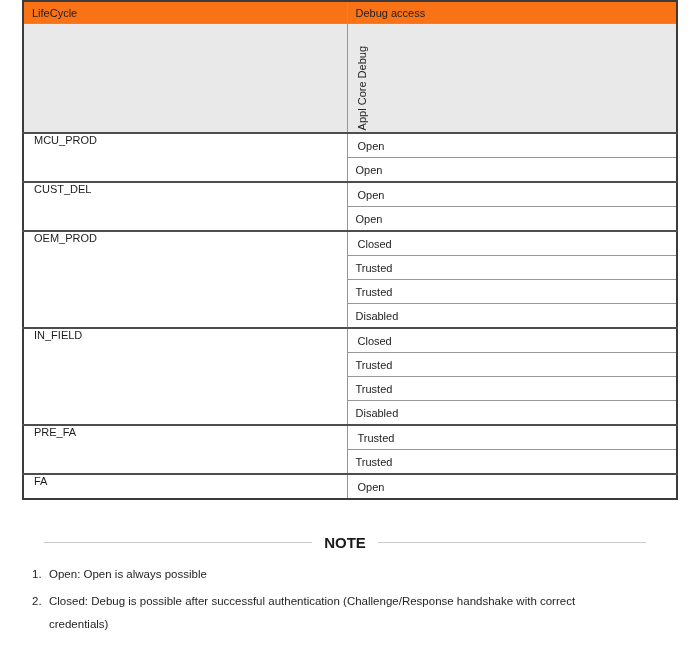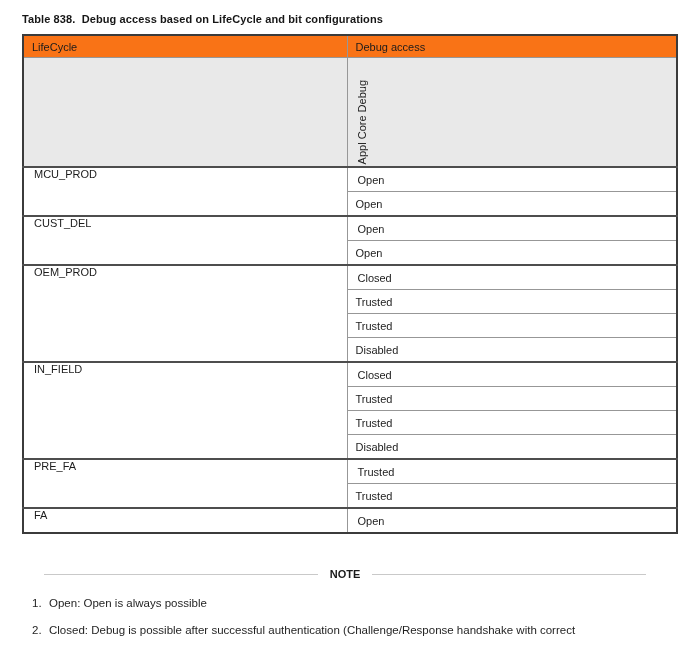--- a/index.html
+++ b/index.html
@@ -65,21 +65,21 @@
     align-items: center;
     margin: 0 20px 12px 20px;
   }
   .note-divider .line {
     flex: 1;
     border-top: 1px solid #c9c9c9;
     height: 0;
   }
   .note-divider .note-label {
     margin: 0 12px;
-    font-size: 11px;
+    font-size: 15px;
     font-weight: bold;
     color: #1a1a1a;
   }
   .note-item {
     display: flex;
     margin: 0 0 4px 8px;
     font-size: 11.5px;
     line-height: 23px;
     color: #1f1f1f;
   }
@@ -89,21 +89,20 @@
     text-align: left;
   }
   .note-item .content { width: 585px; }
   .note-item .kw { font-weight: normal; }
 </style>
 </head>
 <body>
 
 <div class="page">
 
-  <div class="title">Table 838.&nbsp; Debug access based on LifeCycle and bit configurations</div>
 
   <table class="dbg">
     <colgroup>
         <col style="width:324px">
         <col style="width:330px">
       </colgroup>
     <tbody>
       <tr class="hdr1">
         <td>LifeCycle</td>
         <td>Debug access</td>

